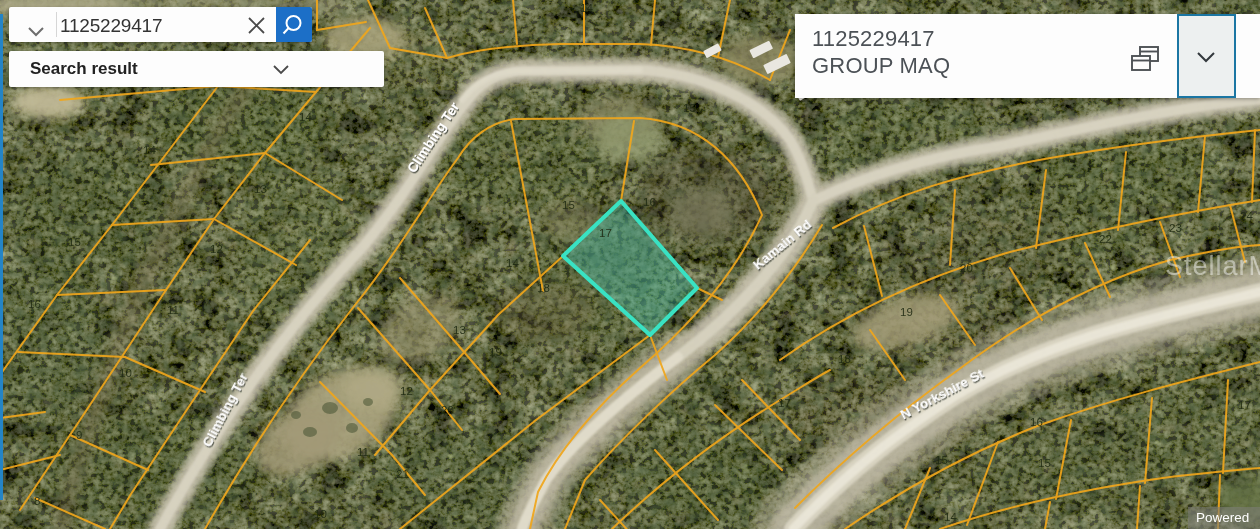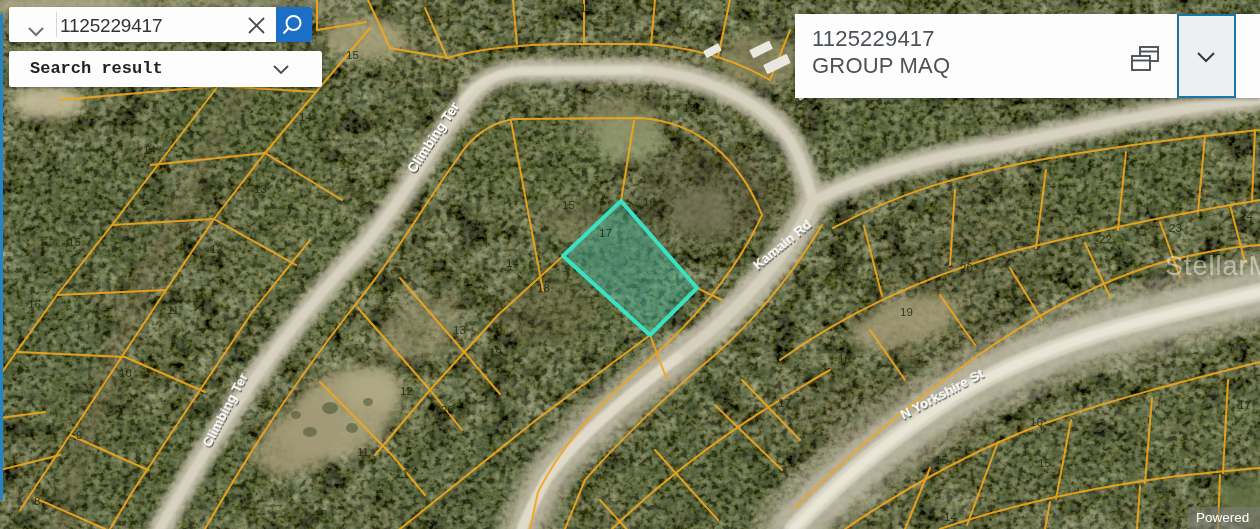--- a/index.html
+++ b/index.html
@@ -277,21 +277,21 @@
     <text x="51" y="25" font-family="Liberation Sans, sans-serif" font-size="19" fill="#333" letter-spacing="-0.2">1125229417</text>
     <path d="M 240 11 L 255 26 M 255 11 L 240 26" stroke="#4a4a4a" stroke-width="1.8"></path>
   </svg>
   <div style="position:absolute;right:0;top:0;width:36px;height:35px;background:#1c6fc7;border-radius:0 2px 2px 0;">
     <svg width="36" height="35">
           <circle cx="17.5" cy="16" r="7" fill="none" stroke="#fff" stroke-width="2"></circle>
           <line x1="12.6" y1="21" x2="7.5" y2="26.5" stroke="#fff" stroke-width="2"></line>
         </svg>
   </div>
 </div>
-<div class="panel" style="left:9px;top:51px;width:313px;height:36px;border-radius:2px;box-shadow:0 1px 3px rgba(0,0,0,0.3);font-family:Liberation Mono, monospace;">
+<div class="panel" style="left:9px;top:51px;width:375px;height:36px;border-radius:2px;box-shadow:0 1px 3px rgba(0,0,0,0.3);">
   <span style="position:absolute;left:21px;top:8px;font-size:17px;font-weight:bold;color:#222;">Search result</span>
   <svg width="313" height="36" style="position:absolute;left:0;top:0">
         <path d="M 265 15 L 272 22 L 279 15" fill="none" stroke="#4a4a4a" stroke-width="1.8"></path>
       </svg>
 </div>
 <div class="panel" style="left:795px;top:14px;width:465px;height:84px;box-shadow:0 1px 4px rgba(0,0,0,0.35);">
   <div style="position:absolute;left:17px;top:11px;font-size:22px;color:#4c5156;letter-spacing:0.2px;line-height:27px;">1125229417<br>GROUP MAQ</div>
   <svg width="465" height="84" style="position:absolute;left:0;top:0">
     <g fill="none" stroke="#4e5256" stroke-width="1.9">
       <rect x="345" y="33" width="18" height="14"></rect>

